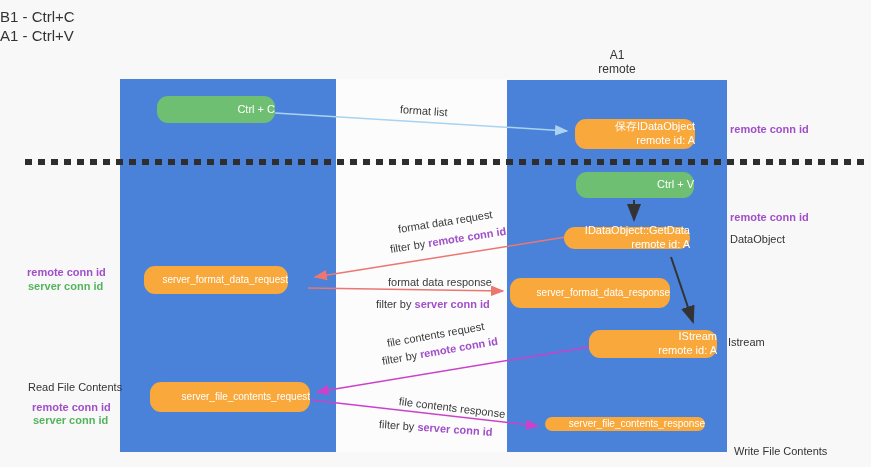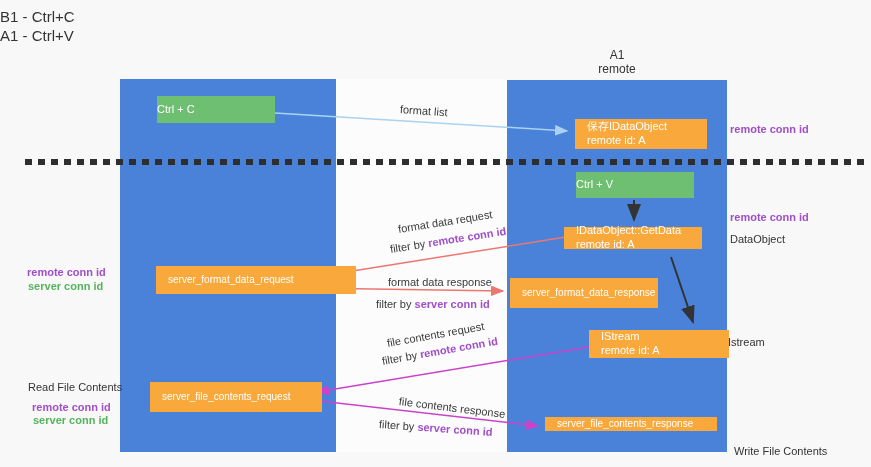--- a/index.html
+++ b/index.html
@@ -27,25 +27,25 @@
     position:absolute;left:336px;top:79px;width:171px;height:373px;background:#fcfcfc;
   }
   .dashed{
     position:absolute;left:25px;top:159px;width:843px;height:6px;
     background:repeating-linear-gradient(90deg,#2e2e2e 0 7px,transparent 7px 13px);
     z-index:4;
   }
   svg.arrows{position:absolute;left:0;top:0;z-index:3;}
   .box{
     position:absolute;z-index:5;
-    display:flex;flex-direction:column;align-items:flex-start;justify-content:center;
-    color:#fff;text-align:center;line-height:1.25;
+    display:flex;flex-direction:column;align-items:flex-end;justify-content:center;
+    color:#fff;text-align:center;line-height:1.25;border-radius:11px;
   }
   .box.green{background:#6fbf72;font-size:11px;}
-  .box.orange{background:#f9a83c;font-size:11px;padding-left:12px;}
+  .box.orange{background:#f9a83c;font-size:11px;}
   .box.orange.long{font-size:10px;}
   .flabel{
     position:absolute;z-index:6;font-size:11px;color:#3a3a3a;white-space:nowrap;
     transform-origin:left center;
   }
   .side-label{
     position:absolute;z-index:6;font-size:11px;color:#333;white-space:nowrap;
   }
   .purple{color:#a14fc9;font-weight:bold;}
   .greentx{color:#55b35c;font-weight:bold;}
@@ -106,25 +106,25 @@
 
   <div class="box green" style="left:576px;top:172px;width:118px;height:26px;">
     <span>Ctrl + V</span>
   </div>
 
   <div class="box orange" style="left:564px;top:227px;width:126px;height:22px;">
     <span>IDataObject::GetData</span>
     <span>remote id: A</span>
   </div>
 
-  <div class="box orange long" style="left:156px;top:266px;width:188px;height:28px;">
+  <div class="box orange long" style="left:144px;top:266px;width:144px;height:28px;">
     <span>server_format_data_request</span>
   </div>
 
-  <div class="box orange long" style="left:510px;top:278px;width:136px;height:30px;">
+  <div class="box orange long" style="left:510px;top:278px;width:160px;height:30px;">
     <span>server_format_data_response</span>
   </div>
 
   <div class="box orange" style="left:589px;top:330px;width:128px;height:28px;">
     <span>IStream</span>
     <span>remote id: A</span>
   </div>
 
   <div class="box orange long" style="left:150px;top:382px;width:160px;height:30px;">
     <span>server_file_contents_request</span>

